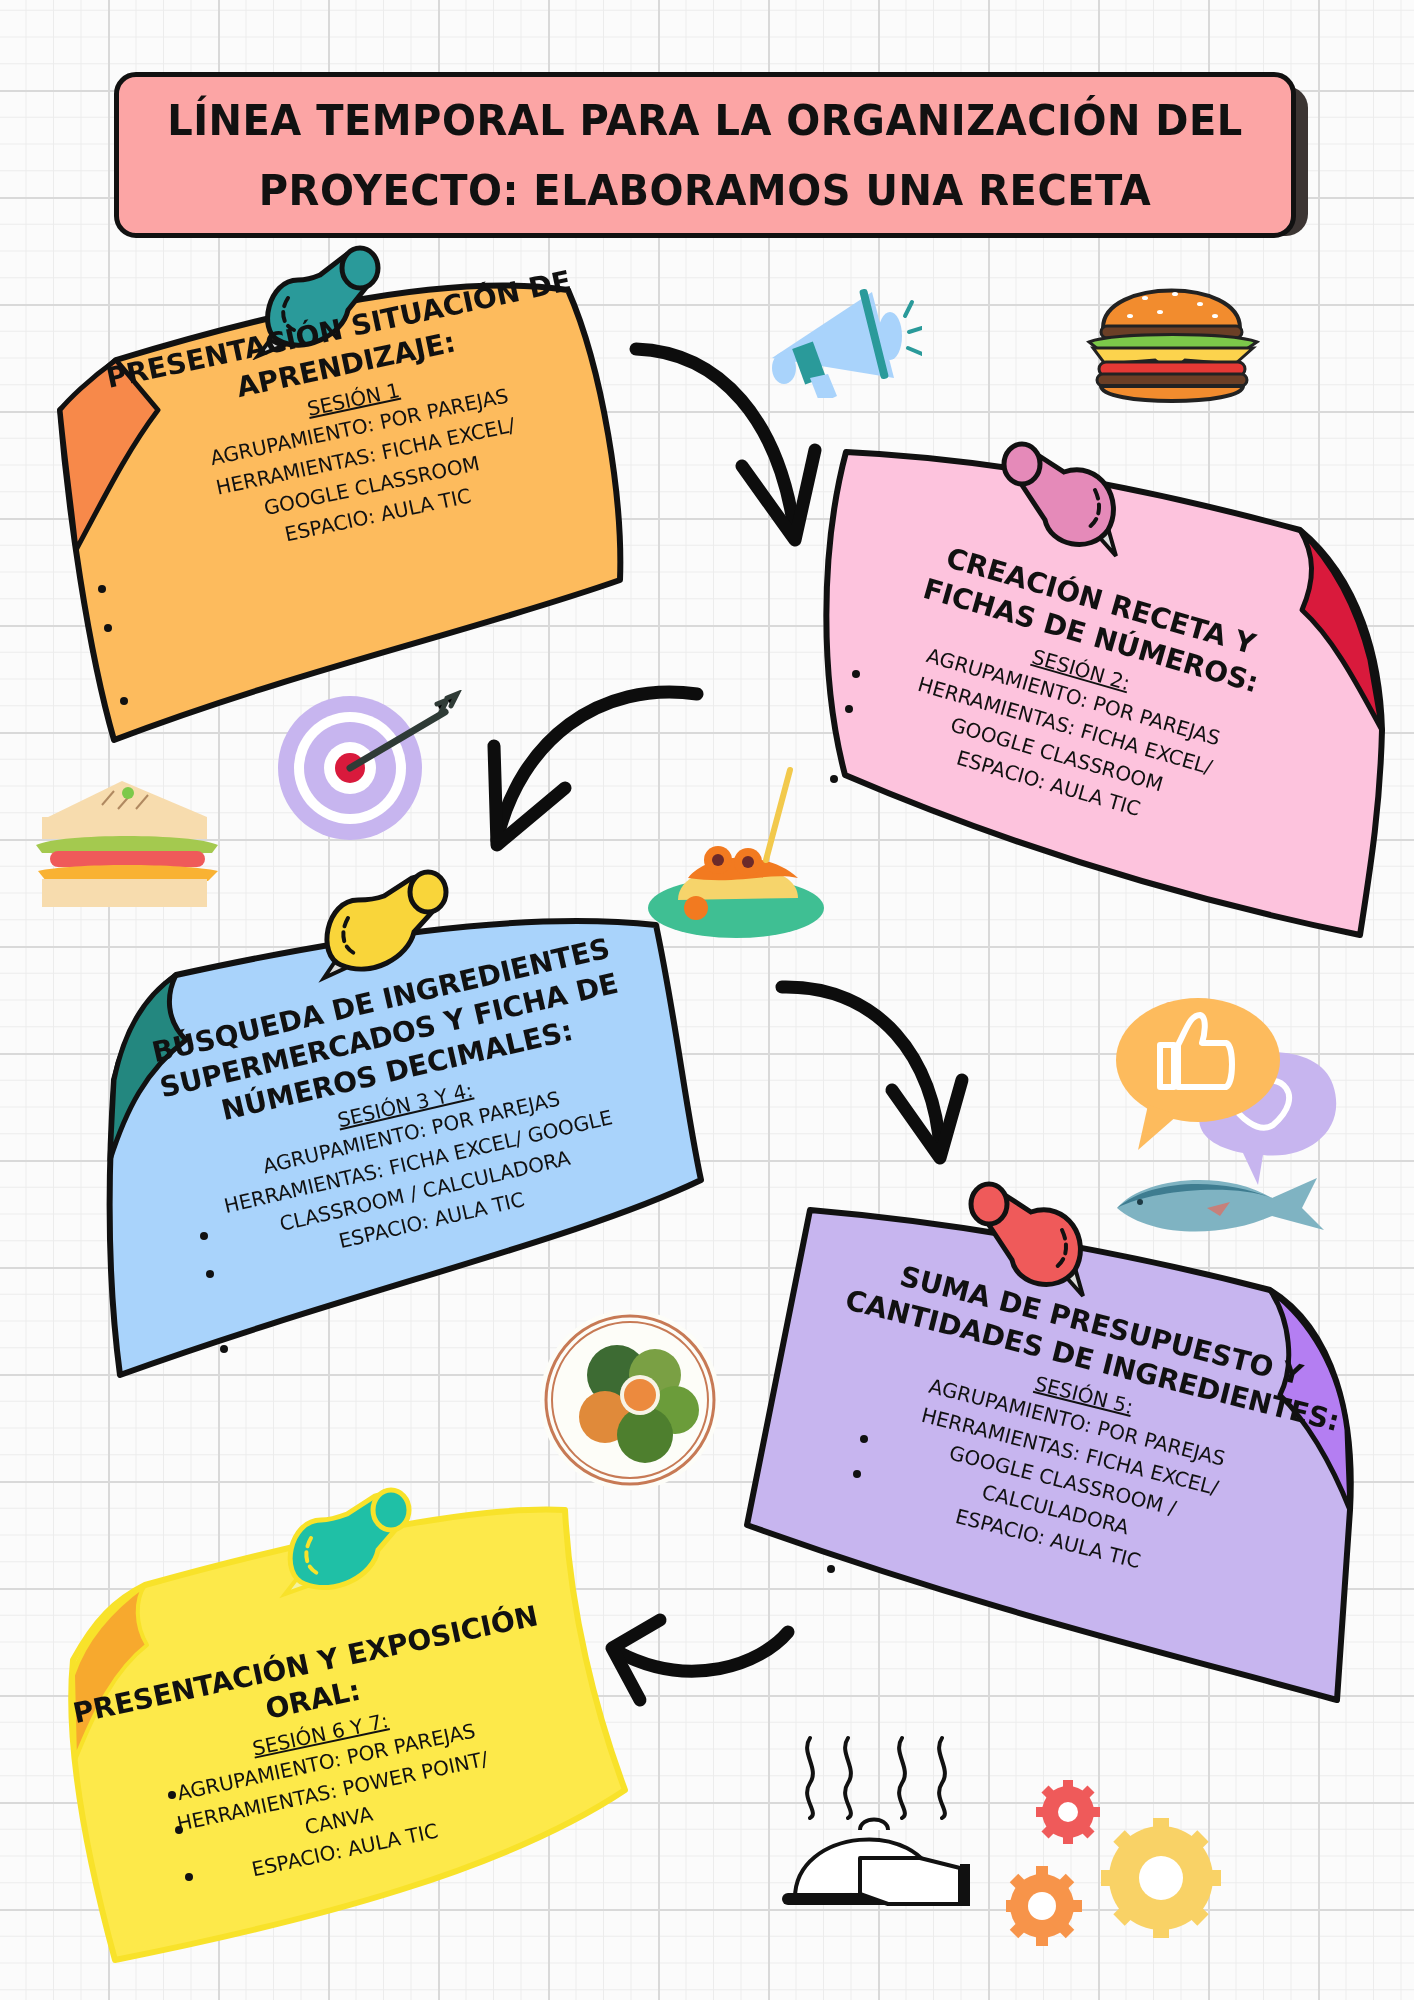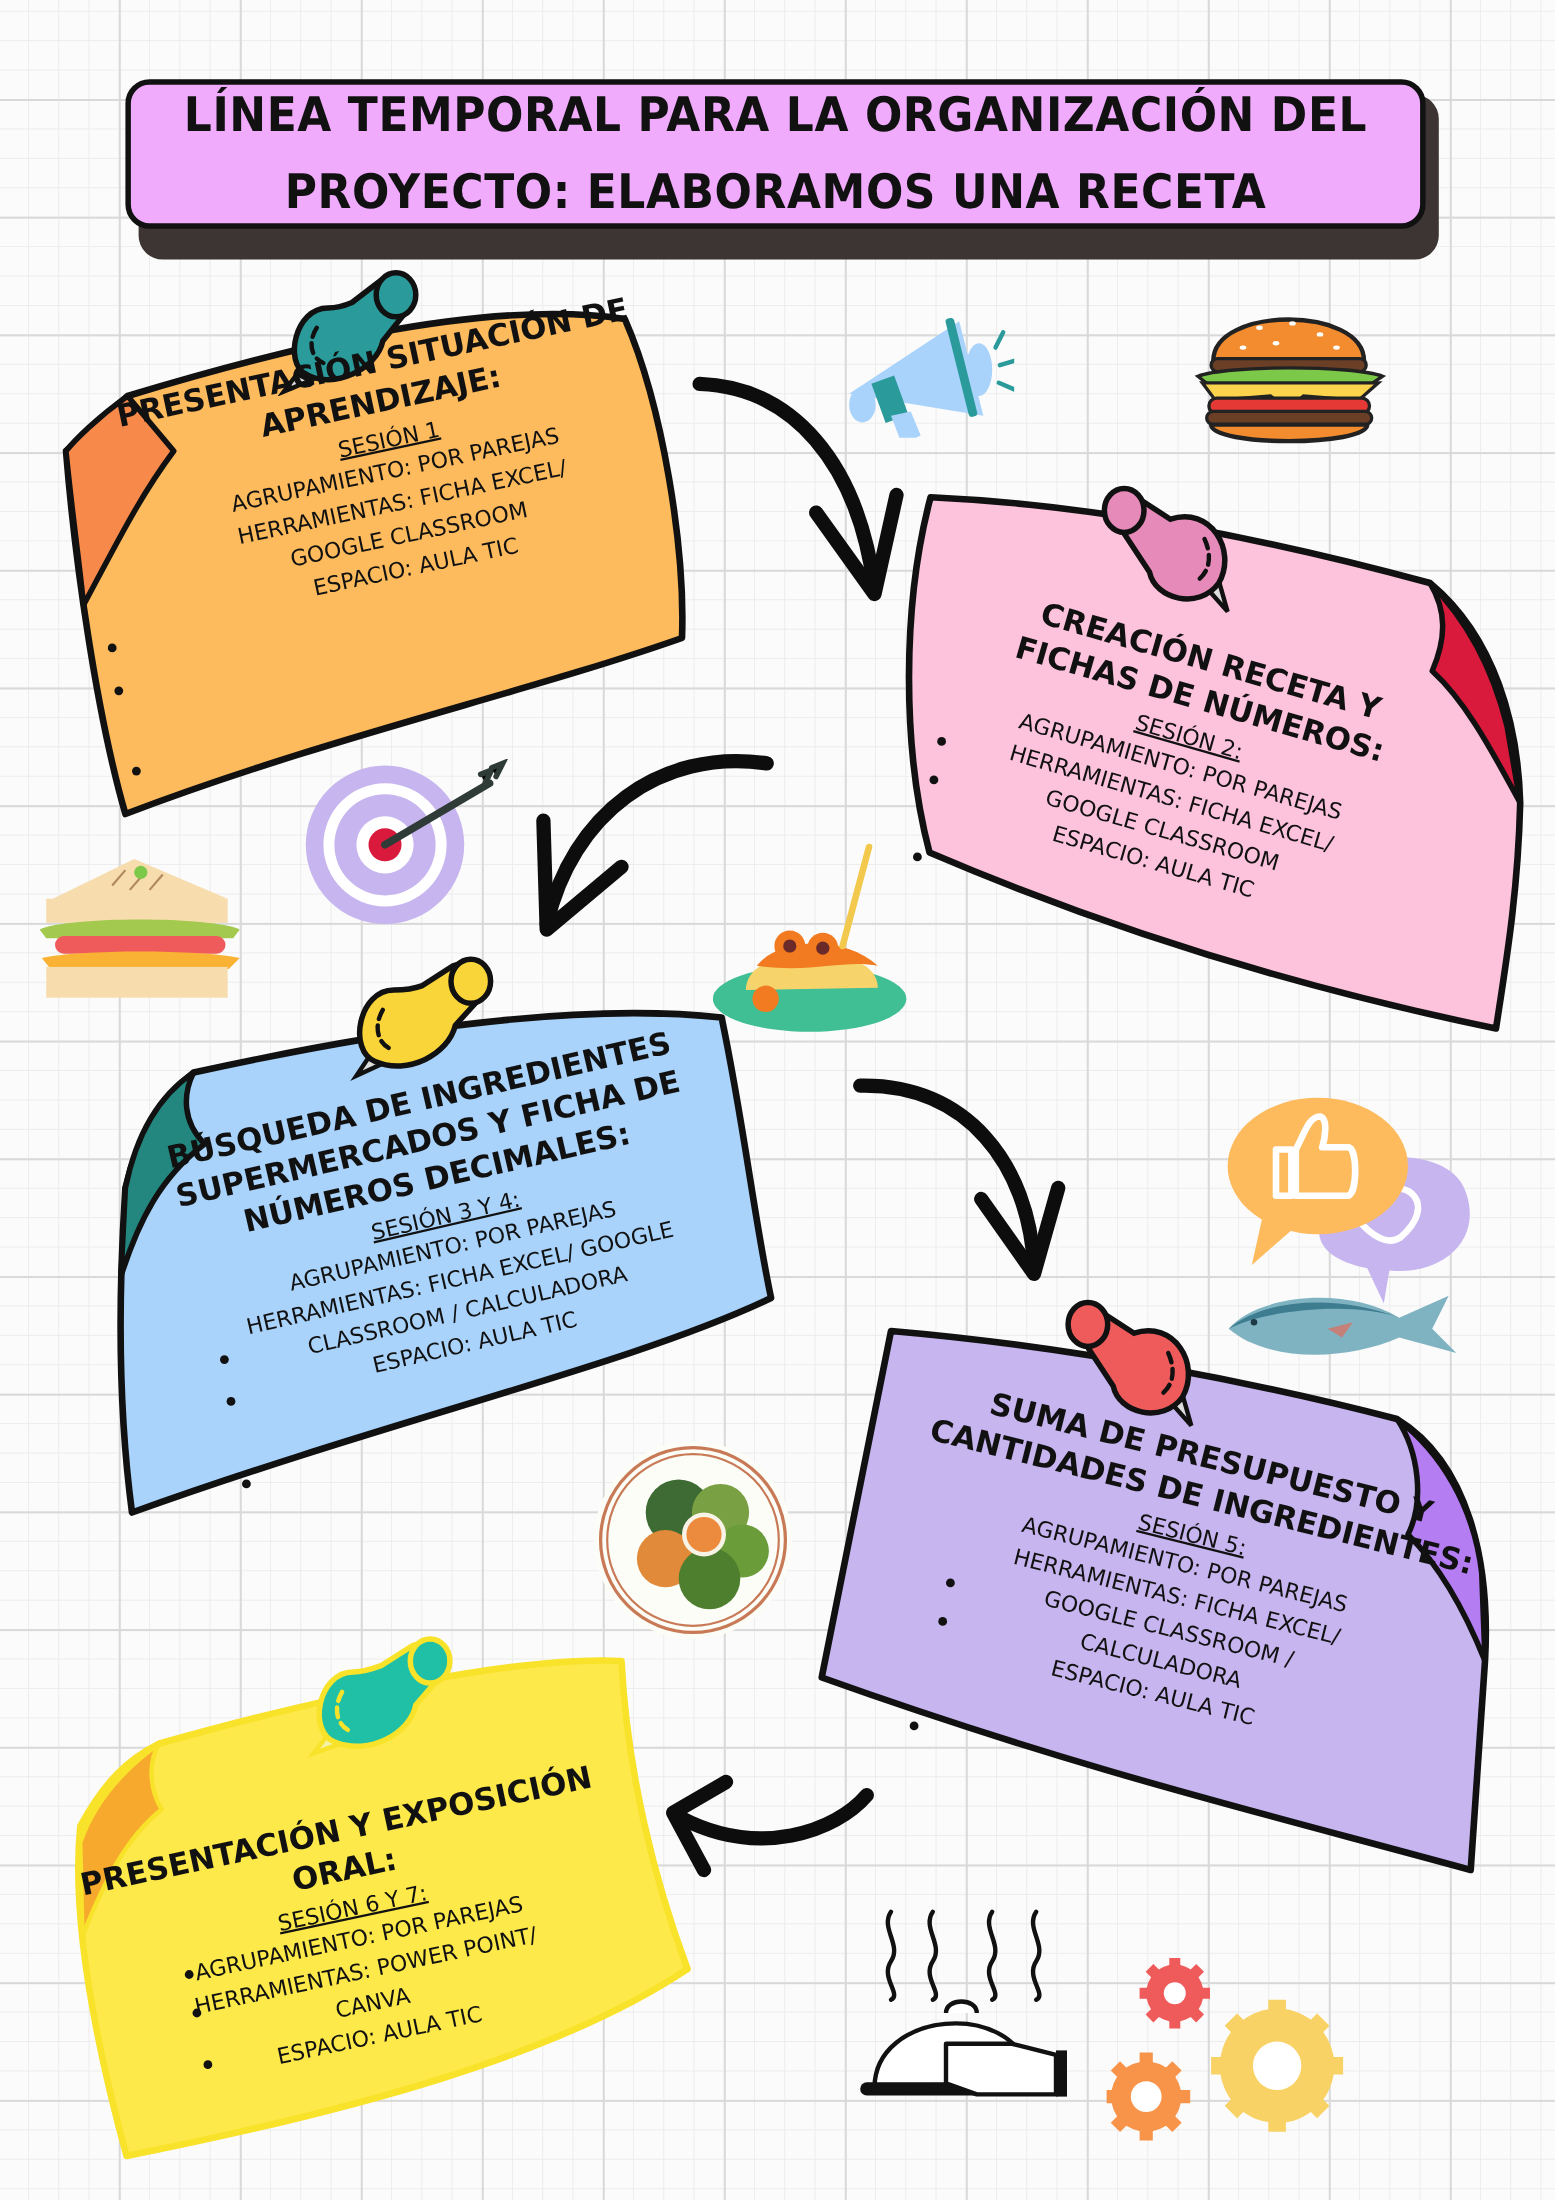--- a/index.html
+++ b/index.html
@@ -17,22 +17,22 @@
     color: #111;
   }
   .abs { position: absolute; }
 
   
   .title-shadow {
     left: 126px; top: 86px; width: 1182px; height: 150px;
     background: #3c3533; border-radius: 22px;
   }
   .title-box {
-    left: 114px; top: 72px; width: 1182px; height: 136px;
-    background: #f0abfc; border: 5px solid #111; border-radius: 22px;
+    left: 114px; top: 72px; width: 1182px; height: 166px;
+    background: #fca5a5; border: 5px solid #111; border-radius: 22px;
     box-sizing: border-box;
     display: flex; flex-direction: column; align-items: center; justify-content: center;
   }
   .title-line {
     font-family: "DejaVu Sans", sans-serif; font-weight: bold;
     font-size: 40px; letter-spacing: 0.5px; line-height: 70px;
     transform: scaleY(1.08);
   }
 
   

